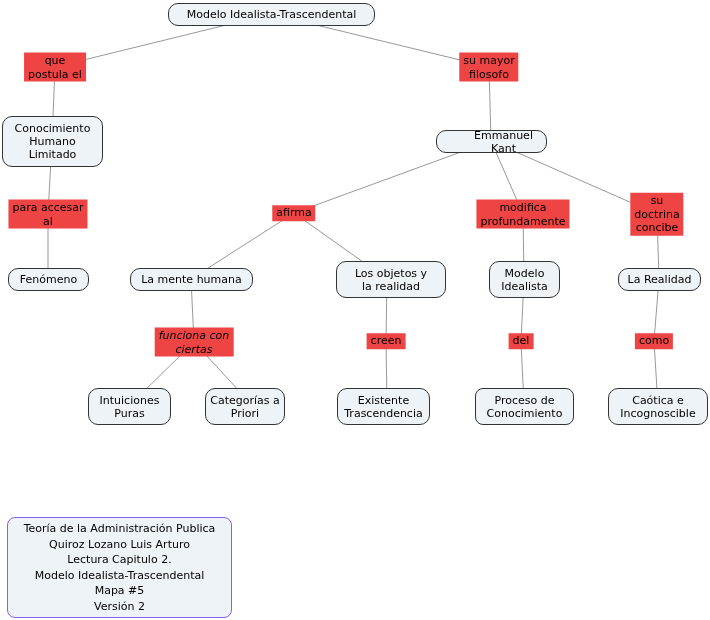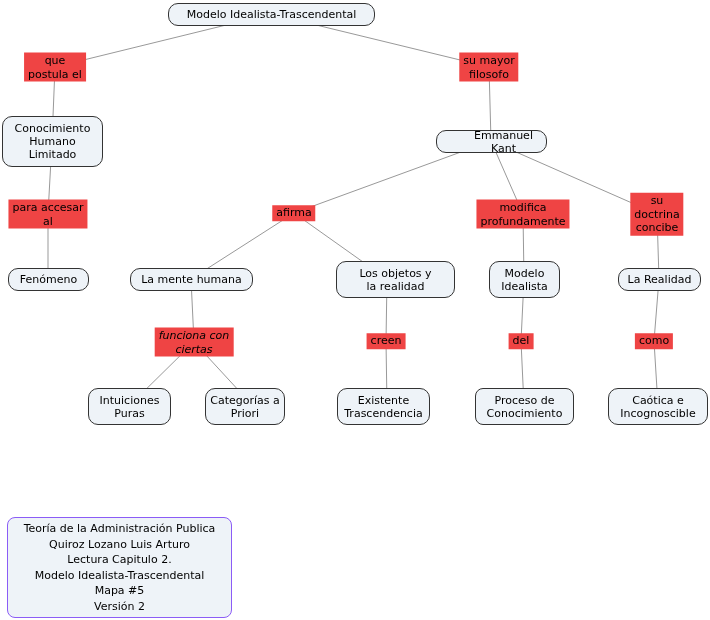--- a/index.html
+++ b/index.html
@@ -114,21 +114,21 @@
   <div class="link-label" style="left:521px; top:341px;">del</div>
   <div class="link-label" style="left:654px; top:341px;">como</div>
 
   <div class="node" style="left:168px; top:3px;   width:207px; height:23px;">Modelo Idealista-Trascendental</div>
   <div class="node" style="left:2px;   top:116px; width:101px; height:51px;">Conocimiento
 Humano
 Limitado</div>
   <div class="node" style="left:436px; top:130px; width:111px; height:23px;padding-left:28px;">Emmanuel Kant</div>
   <div class="node" style="left:130px; top:268px; width:123px; height:23px;">La mente humana</div>
   <div class="node" style="left:8px;   top:268px; width:81px;  height:23px;">Fenómeno</div>
-  <div class="node" style="left:336px; top:261px; width:119px; height:37px;">Los objetos y
+  <div class="node" style="left:336px; top:261px; width:110px; height:37px;">Los objetos y
 la realidad</div>
   <div class="node" style="left:489px; top:261px; width:71px;  height:37px;">Modelo
 Idealista</div>
   <div class="node" style="left:618px; top:268px; width:83px;  height:23px;">La Realidad</div>
   <div class="node" style="left:88px;  top:388px; width:83px;  height:37px;">Intuiciones
 Puras</div>
   <div class="node" style="left:205px; top:388px; width:80px;  height:37px;">Categorías a
 Priori</div>
   <div class="node" style="left:337px; top:388px; width:93px; height:37px;">Existente
 Trascendencia</div>

